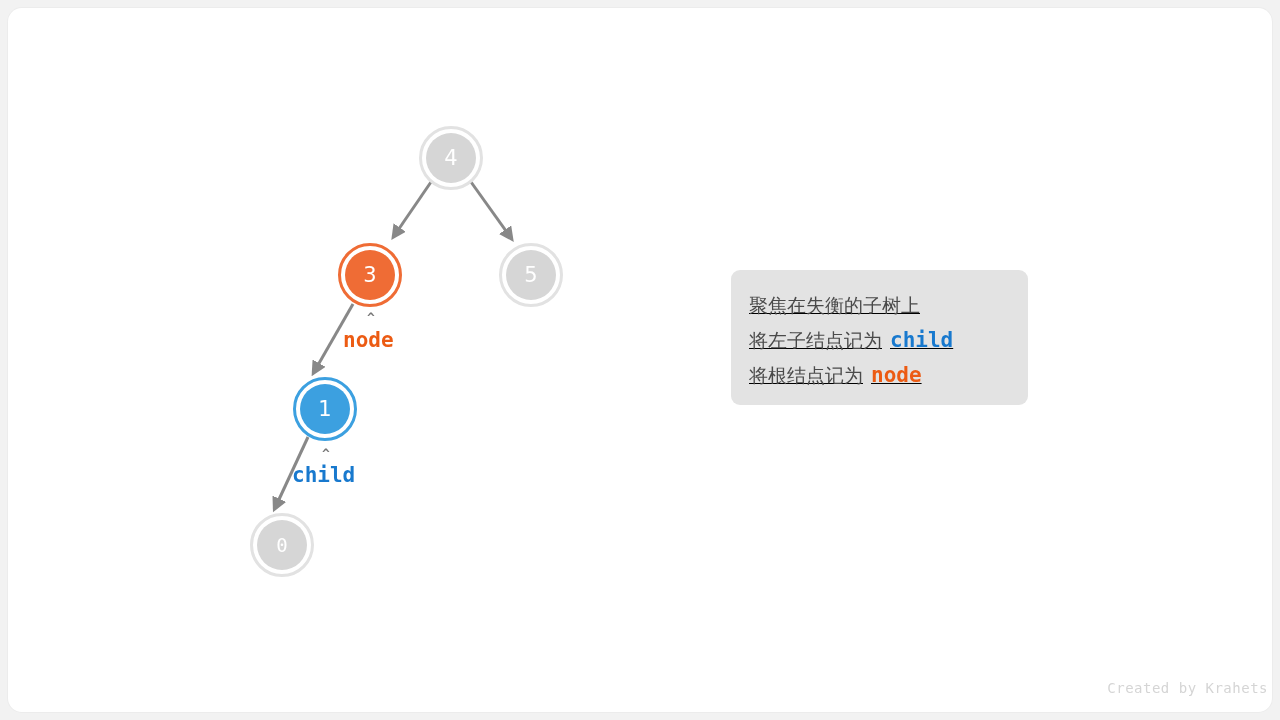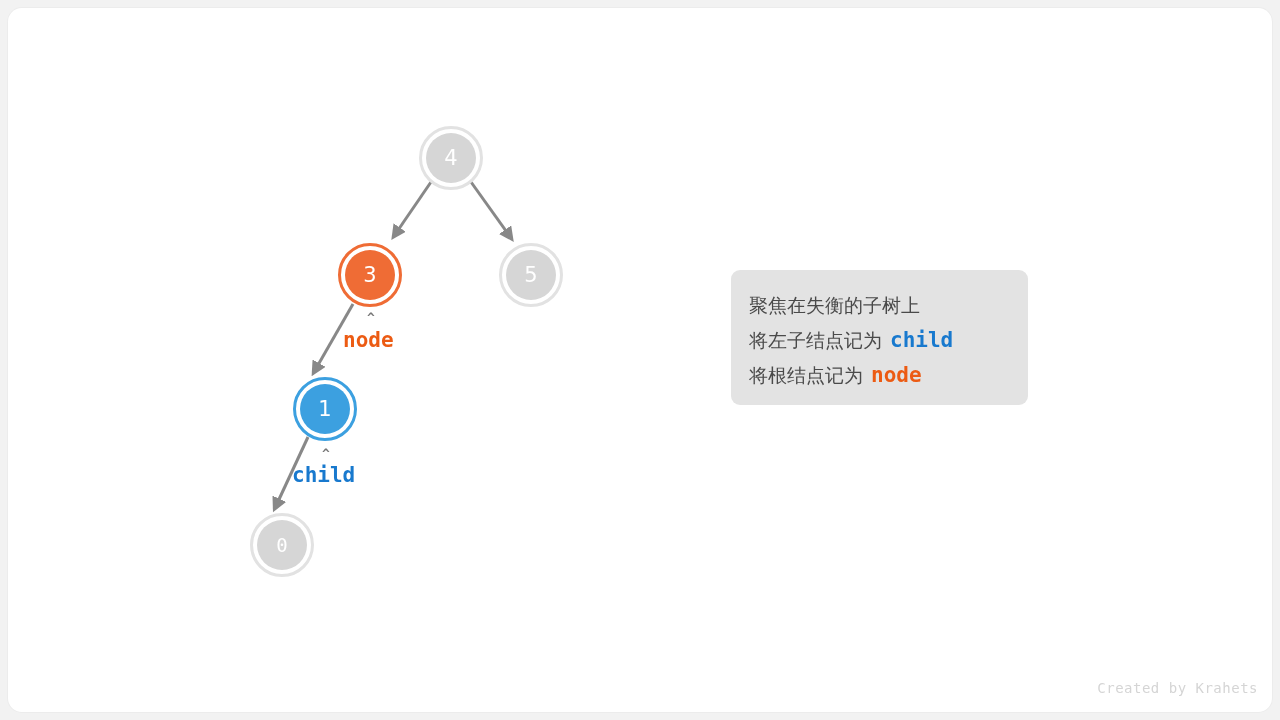--- a/index.html
+++ b/index.html
@@ -55,20 +55,21 @@
   .callout-box {
     position: absolute;
     left: 731px;
     top: 270px;
     width: 297px;
     height: 135px;
     background: #e3e3e3;
     border-radius: 9px;
     box-sizing: border-box;
     padding: 18px 0 0 18px;
+    text-decoration: underline;
   }
   .callout-line {
     font-family: "DejaVu Sans", "Liberation Sans", sans-serif;
     font-size: 19px;
     color: #4a4a4a;
     line-height: 35px;
     white-space: nowrap;
   }
   .kw-node {
     font-family: "DejaVu Sans Mono", monospace;
@@ -79,21 +80,21 @@
   }
   .kw-child {
     font-family: "DejaVu Sans Mono", monospace;
     font-weight: bold;
     font-size: 21px;
     color: #1879ce;
     padding-left: 8px;
   }
   .credit {
     position: absolute;
-    right: 22px;
+    right: 12px;
     bottom: 24px;
     font-family: "DejaVu Sans Mono", monospace;
     font-size: 14px;
     color: #d5d5d5;
     letter-spacing: 0.5px;
   }
 </style>
 </head>
 <body>
 

